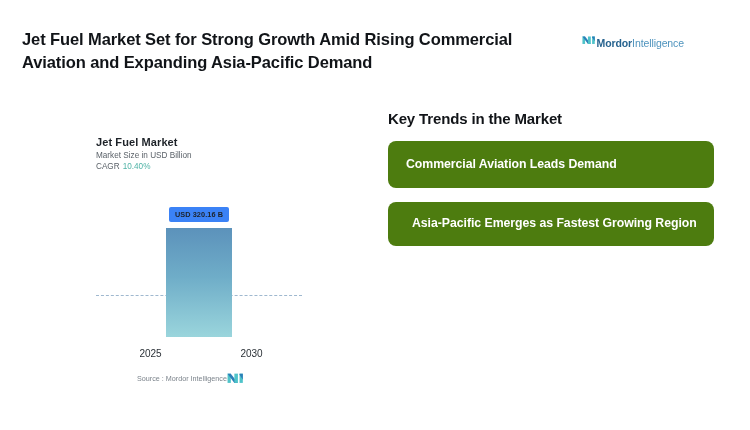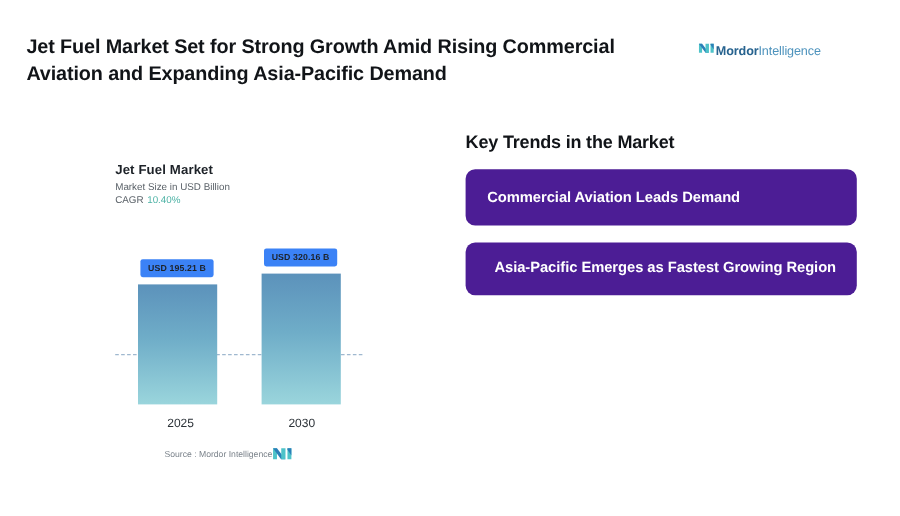--- a/index.html
+++ b/index.html
@@ -162,21 +162,21 @@
     width: 326px;
   }
   .trends-heading {
     font-size: 15px;
     font-weight: bold;
     color: #111418;
     letter-spacing: -0.15px;
   }
   .trend-card {
     margin-top: 14px;
-    background: #4c1d95;
+    background: #4d7c0f;
     border-radius: 8px;
     color: #ffffff;
     font-size: 12.3px;
     font-weight: bold;
     line-height: 1.42;
     padding: 15px 16px 15px 18px;
     min-height: 30px;
     display: flex;
     align-items: center;
     letter-spacing: -0.05px;
@@ -214,24 +214,20 @@
   <div class="chart-cagr">
     <span>CAGR</span><span class="cagr-value">10.40%</span>
   </div>
 
   <div class="plot">
 
     <div class="dash-line"></div>
 
     <div class="bars">
 
-      <div class="bar-col">
-        <div class="bar-value">USD 195.21 B</div>
-        <div class="bar-rect" style="height:100px;"></div>
-      </div>
 
       <div class="bar-col">
         <div class="bar-value">USD 320.16 B</div>
         <div class="bar-rect" style="height:164px;"></div>
       </div>
 
     </div>
 
     <div class="axis-labels">
       <div class="axis-label">2025</div>

